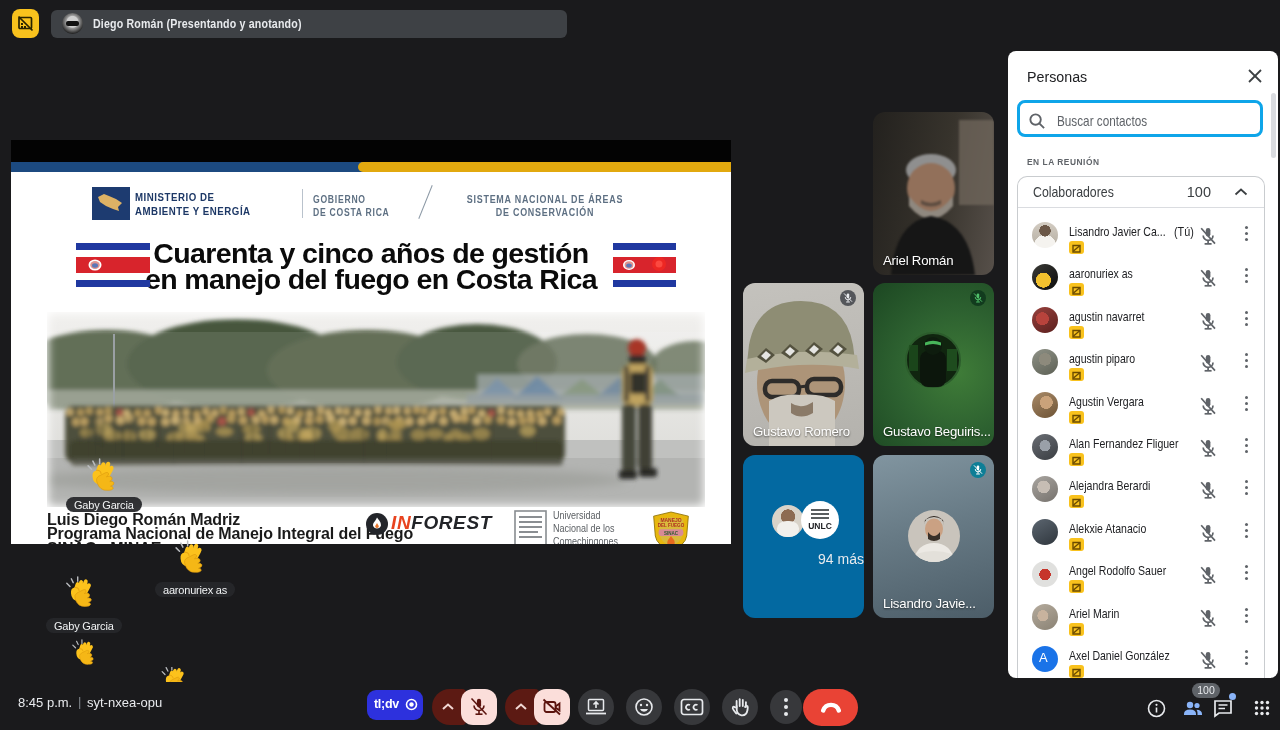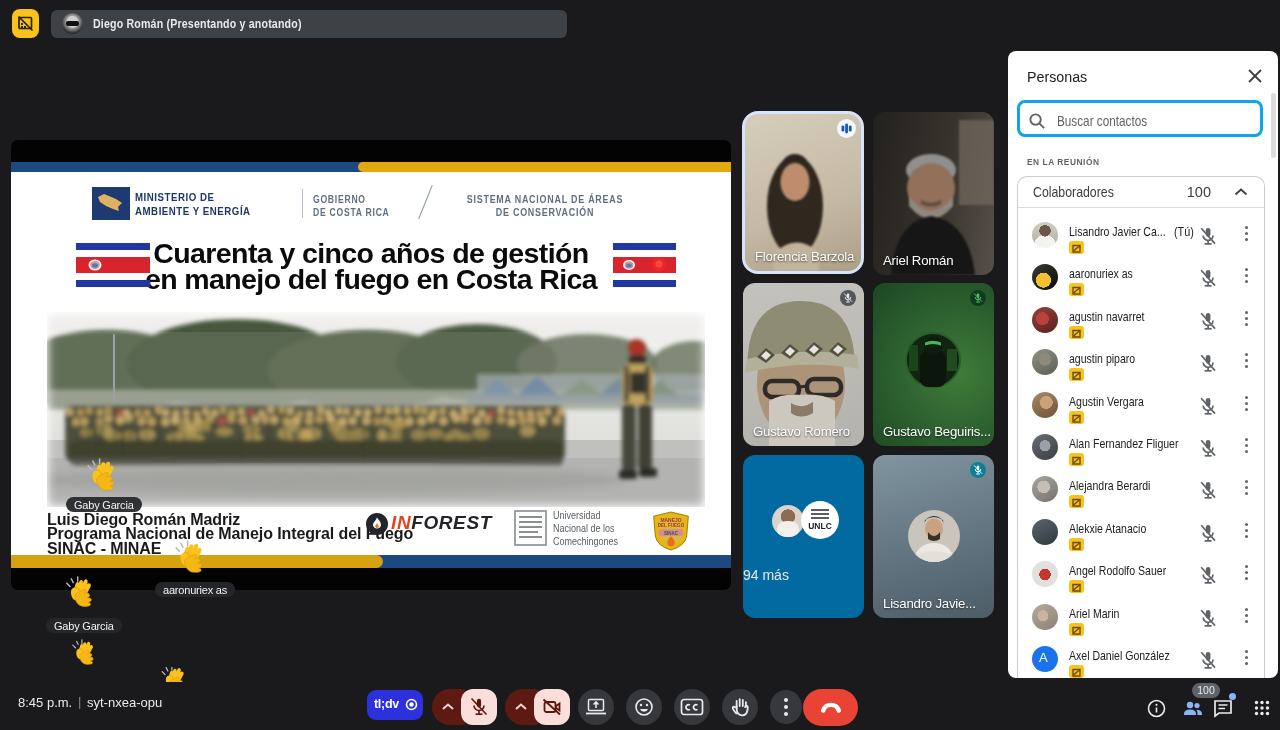--- a/index.html
+++ b/index.html
@@ -10,21 +10,21 @@
 
 
 #yicon { left:12px; top:9px; width:27px; height:29px; background:#f9c21d; border-radius:8px; }
 #toppill { left:51px; top:10px; width:516px; height:28px; background:#3e4145; border-radius:6px; color:#e8eaed; }
 #toppill .av { position:absolute; left:11px; top:3px; width:21px; height:21px; border-radius:50%;
   background:radial-gradient(circle at 50% 42%, #cfcfcf 0 34%, #9a9a9a 40%, #1e1e1e 75%); overflow:hidden;}
 #toppill .av:before{content:"";position:absolute;left:4px;top:8px;width:13px;height:5px;background:#111;border-radius:2px;}
 #toppill .nm { position:absolute; left:42px; top:7px; font-size:12.5px; font-weight:bold; letter-spacing:.2px; transform:scaleX(.85); transform-origin:0 0; white-space:nowrap;}
 
 
-#stage { left:11px; top:140px; width:720px; height:450px; background:#030303; border-radius:7px; overflow:hidden; }
+#stage { left:11px; top:140px; width:720px; height:404px; background:#030303; border-radius:0; overflow:hidden; }
 #slide { position:absolute; left:0; top:22px; width:720px; height:406px; background:#fff; }
 .bluebar { position:absolute; left:0; top:0; height:10px; width:720px; background:#1c4a80; }
 .bluebar .yel { position:absolute; left:347px; top:0; height:10px; width:373px; background:#e2a90f; border-radius:5px 0 0 5px;}
 .botbar { position:absolute; left:0; top:393px; height:13px; width:720px; background:#1c4a80; }
 .botbar .yel { position:absolute; left:0; top:0; height:13px; width:372px; background:#d5a211; border-radius:0 7px 7px 0;}
 
 
 #crlogo { left:92px; top:25px; width:38px; height:33px; background:#1d3b70; }
 #minis { left:124px; top:29px; color:#1d3866; font-size:11px; font-weight:bold; letter-spacing:.6px; line-height:13.5px; transform:scaleX(.88); transform-origin:0 0;}
 #hdiv1 { left:291px; top:27px; width:1px; height:29px; background:#b9c2cc; }
@@ -379,38 +379,20 @@
         <path d="M23 7 L38 10.5 L36.5 29 Q35 38 23 42 Q11 38 9.5 29 L8 10.5 Z" fill="#d9b93c"></path>
         <text x="23" y="13" text-anchor="middle" font-size="6" font-weight="bold" fill="#b03020">MANEJO</text>
         <text x="23" y="19.5" text-anchor="middle" font-size="5.5" font-weight="bold" fill="#b03020">DEL FUEGO</text>
         <path d="M23 30 C25.5 34 27.5 34.5 27.5 38 A4.5 4.5 0 0 1 18.5 38 C18.5 35 20.5 34 23 30 Z" fill="#e86a1e"></path>
         <rect x="8" y="22" width="30" height="8" rx="3" fill="#d88a96"></rect>
         <text x="23" y="28.5" text-anchor="middle" font-size="5.5" font-weight="bold" fill="#2e5b2e">SINAC</text>
       </svg>
     </div>
   </div>
 
-  <div class="tile" id="t1" style="left:742px;top:111px;width:122px;height:163px;border:3px solid #d7e3fb;border-radius:16px;box-sizing:border-box;background:linear-gradient(160deg,#d6cdbc 0%,#c4b9a4 60%,#ac9f88 100%);">
-    <svg width="116" height="157" viewBox="0 0 116 157" style="filter:blur(1px)">
-      <ellipse cx="50" cy="92" rx="28" ry="50" fill="#30271f"></ellipse>
-      <ellipse cx="50" cy="68" rx="14.5" ry="19" fill="#bd8d6e"></ellipse>
-      <path d="M33 62 Q36 40 50 40 Q64 40 67 62 L65 52 Q58 45 50 46 Q41 45 35 53 Z" fill="#2c241d"></path>
-      <path d="M28 140 Q50 118 74 138 L74 157 L28 157 Z" fill="#c0b49c"></path>
-    </svg>
-    <div class="mico" style="width:19px;height:19px;top:5px;right:5px;background:#f3f7ff;">
-      <svg width="19" height="19" viewBox="0 0 25 25">
-          <g fill="#1455bd">
-            <rect x="6" y="8.5" width="3.6" height="8" rx="1.8"></rect>
-            <rect x="10.8" y="6" width="3.6" height="13" rx="1.8"></rect>
-            <rect x="15.6" y="8.5" width="3.6" height="8" rx="1.8"></rect>
-          </g>
-        </svg>
-    </div>
-    <div class="tname">Florencia Barzola</div>
-  </div>
   <div class="tile" id="t2" style="left:873px;top:112px;background:linear-gradient(100deg,#23211e 0%,#37332c 55%,#57504a 100%);">
     <svg width="121" height="163" viewBox="0 0 121 163" style="filter:blur(1px)">
       <rect x="86" y="8" width="35" height="85" fill="#70675c" opacity=".75"></rect>
       <ellipse cx="58" cy="58" rx="25" ry="16" fill="#8f8f8f"></ellipse>
       <ellipse cx="58" cy="76" rx="24" ry="25" fill="#92705a"></ellipse>
       <path d="M36 84 Q58 114 80 84 L80 94 Q58 120 36 94 Z" fill="#8f887f"></path>
       <path d="M48 88 Q58 94 68 88 L68 92 Q58 97 48 92 Z" fill="#5d4c40"></path>
       <path d="M18 163 Q22 110 58 104 Q96 110 102 163 Z" fill="#161616"></path>
     </svg>
     <div class="tname">Ariel Román</div>
@@ -480,21 +462,21 @@
     <div style="position:absolute;left:58px;top:46px;width:38px;height:38px;border-radius:50%;background:#fff;">
       <svg width="38" height="38" viewBox="0 0 38 38">
           <g stroke="#3c4043" stroke-width="1.7">
             <line x1="10" y1="9" x2="28" y2="9"></line>
             <line x1="10" y1="13" x2="28" y2="13"></line>
             <line x1="10" y1="17" x2="28" y2="17"></line>
           </g>
           <text x="19" y="28" text-anchor="middle" font-size="8.5" font-weight="bold" fill="#202124">UNLC</text>
         </svg>
     </div>
-    <div style="position:absolute;left:0;top:112px;width:121px;text-align:left;color:#e8eaed;font-size:14px;">94 más</div>
+    <div style="position:absolute;left:0;top:96px;width:121px;text-align:right;color:#e8eaed;font-size:14px;">94 más</div>
   </div>
   <div class="tile" id="t6" style="left:873px;top:455px;background:linear-gradient(165deg,#8195a0 0%,#677a85 45%,#4c5d68 100%);">
     <svg width="121" height="163" viewBox="0 0 121 163">
       <circle cx="61" cy="81" r="26" fill="#c9c4bc"></circle>
       <clipPath id="cp6">
           <circle cx="61" cy="81" r="26"></circle>
         </clipPath>
       <g clip-path="url(#cp6)">
         <ellipse cx="61" cy="74" rx="9" ry="10.5" fill="#caa183"></ellipse>
         <path d="M51 71 Q52 61 61 61 Q70 61 71 71 L70 65 Q61 59 52 65 Z" fill="#2e2620"></path>

